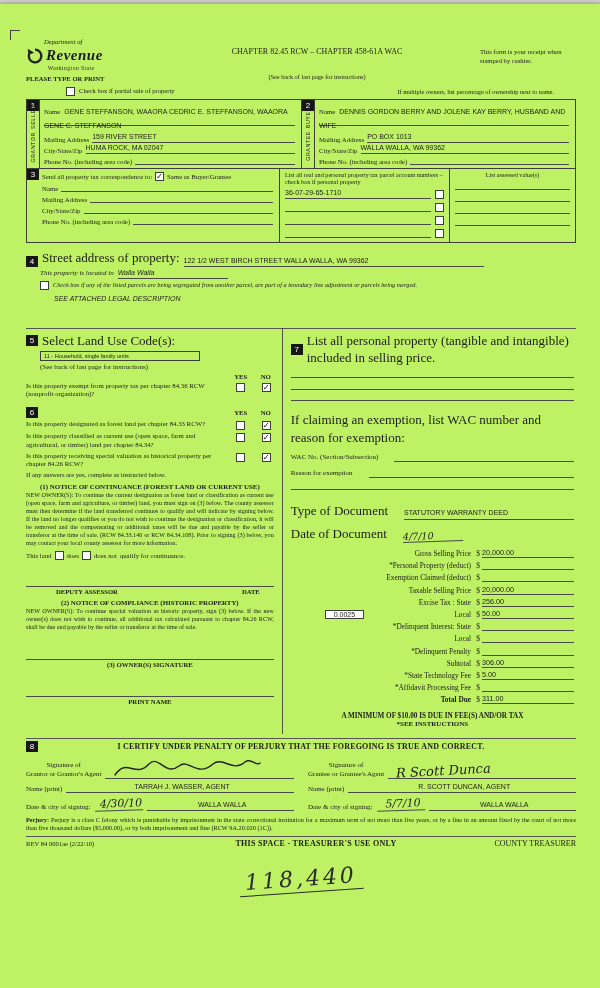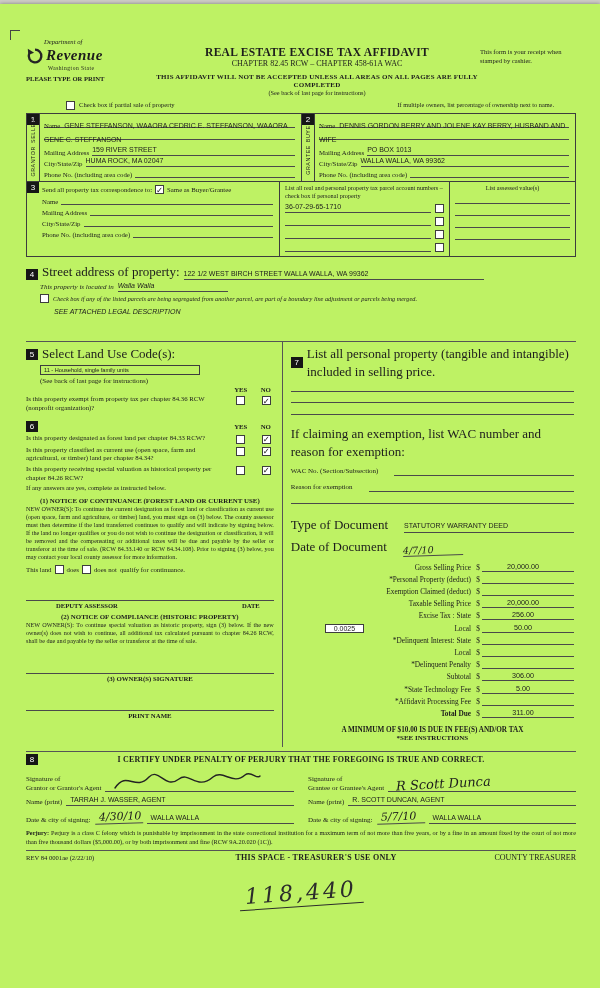--- a/index.html
+++ b/index.html
@@ -96,32 +96,32 @@
   .labelline { font-size:6.8px; font-weight:bold; text-align:center; margin-top:1px; }
 
   
   .blankline { border-bottom:1px solid #4a4a4a; height:11.5px; }
   .inlinefield { display:flex; align-items:flex-end; gap:16px; margin-top:5px; }
   .inlinefield .fval { min-height:11px; }
   .fees { margin-top:6px; }
   .fee-row { display:flex; align-items:flex-end; position:relative; margin-top:2.2px; }
   .fee-label { flex:1; text-align:right; font-size:7.3px; padding-right:3px; }
   .fee-dollar { width:8px; flex:none; font-size:7.3px; text-align:center; }
-  .fee-value { width:92px; flex:none; border-bottom:1px solid #4a4a4a; text-align:center;
+  .fee-value { width:92px; flex:none; border-bottom:1px solid #4a4a4a; text-align:left;
                font-family:"Liberation Sans",sans-serif; font-size:7.2px; min-height:10px; padding-right:10px; }
   .rate-box { position:absolute; left:34px; bottom:0; border:1px solid #3d3d3d; padding:0 8px;
               font-family:"Liberation Sans",sans-serif; font-size:7px; background:#fff; }
   .minnote { font-size:7.2px; font-weight:bold; text-align:center; margin-top:8px; }
 
   
   .sec8 { border-top:1px solid #555; margin-top:4px; position:relative; padding-top:3px; }
   .sec8 .badge { position:absolute; left:0; top:2px; }
   .certify { text-align:center; font-size:8px; font-weight:bold; letter-spacing:.2px; }
   .sig-cols { display:flex; gap:14px; margin-top:4px; }
-  .sigcol { width:50%; }
+  .sigcol { width:50%;text-align:center; }
   .sigrow { display:flex; align-items:flex-end; gap:4px; }
   .siglabel { font-size:7px; line-height:1.25; flex:none; }
   .sigarea { flex:1; border-bottom:1px solid #4a4a4a; position:relative; height:24px; }
   .script { font-family:"DejaVu Serif", serif; font-style:italic; font-size:13px;
             transform:rotate(-3deg); display:inline-block; white-space:nowrap; }
   .hand { font-family:"DejaVu Serif", serif; font-style:italic; font-size:9.5px;
           transform:rotate(-2deg); display:inline-block; }
   .inforow { display:flex; align-items:flex-end; gap:4px; margin-top:4px; font-size:7px; }
   .inforow .fv { border-bottom:1px solid #4a4a4a; flex:1; min-height:10px; padding-left:4px; }
 
@@ -150,29 +150,27 @@
       <div class="logo-row">
         <svg width="18" height="18" viewBox="0 0 20 20">
           <path d="M10 3 A7 7 0 1 1 3.5 7.5" fill="none" stroke="#252525" stroke-width="2.6"></path>
           <path d="M2 2 L2.5 9 L9 6.5 Z" fill="#252525"></path>
         </svg>
         <span class="rev">Revenue</span>
       </div>
       <div class="wst">Washington State</div>
     </div>
     <div class="title-block">
-      <div class="title">REAL ESTATE EXCISE TAX AFFIDAVIT</div>
       <div class="chapter">CHAPTER 82.45 RCW – CHAPTER 458-61A WAC</div>
     </div>
     <div class="receipt t65">This form is your receipt when stamped by cashier.</div>
   </div>
   <div class="hdr2">
     <div class="please t65 bold">PLEASE TYPE OR PRINT</div>
     <div class="warnwrap">
-      <div class="warning">THIS AFFIDAVIT WILL NOT BE ACCEPTED UNLESS ALL AREAS ON ALL PAGES ARE FULLY COMPLETED</div>
       <div class="t6">(See back of last page for instructions)</div>
     </div>
     <div class="spacer"></div>
   </div>
   <div class="partial-row">
     <span class="cb"></span>
     <span class="t65">Check box if partial sale of property</span>
     <span class="gap"></span>
     <span class="t6">If multiple owners, list percentage of ownership next to name.</span>
     <span style="width:18px"></span>

